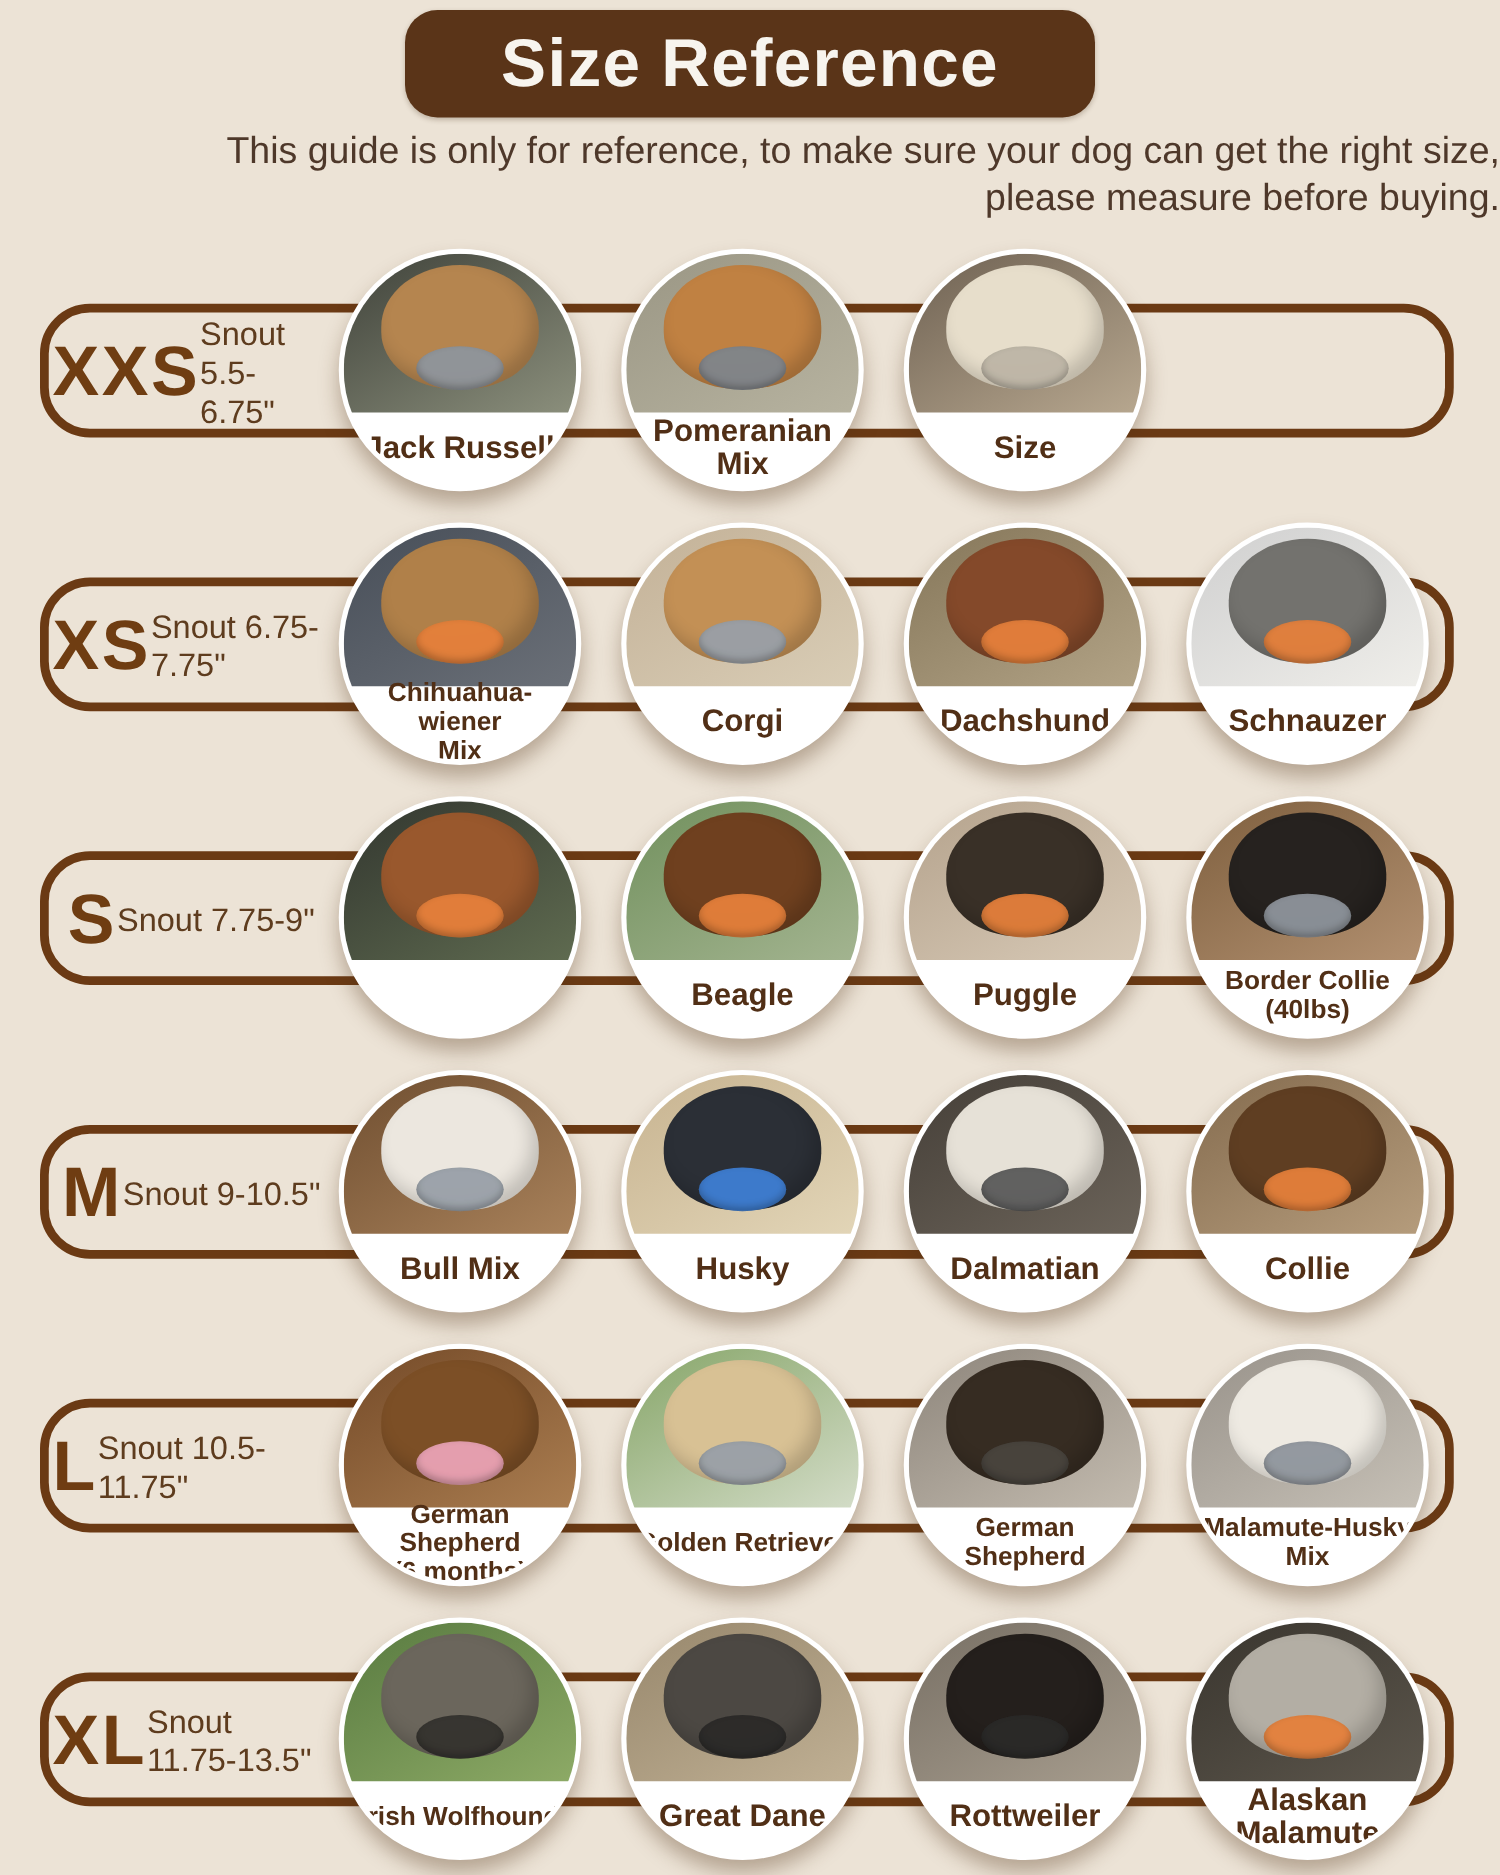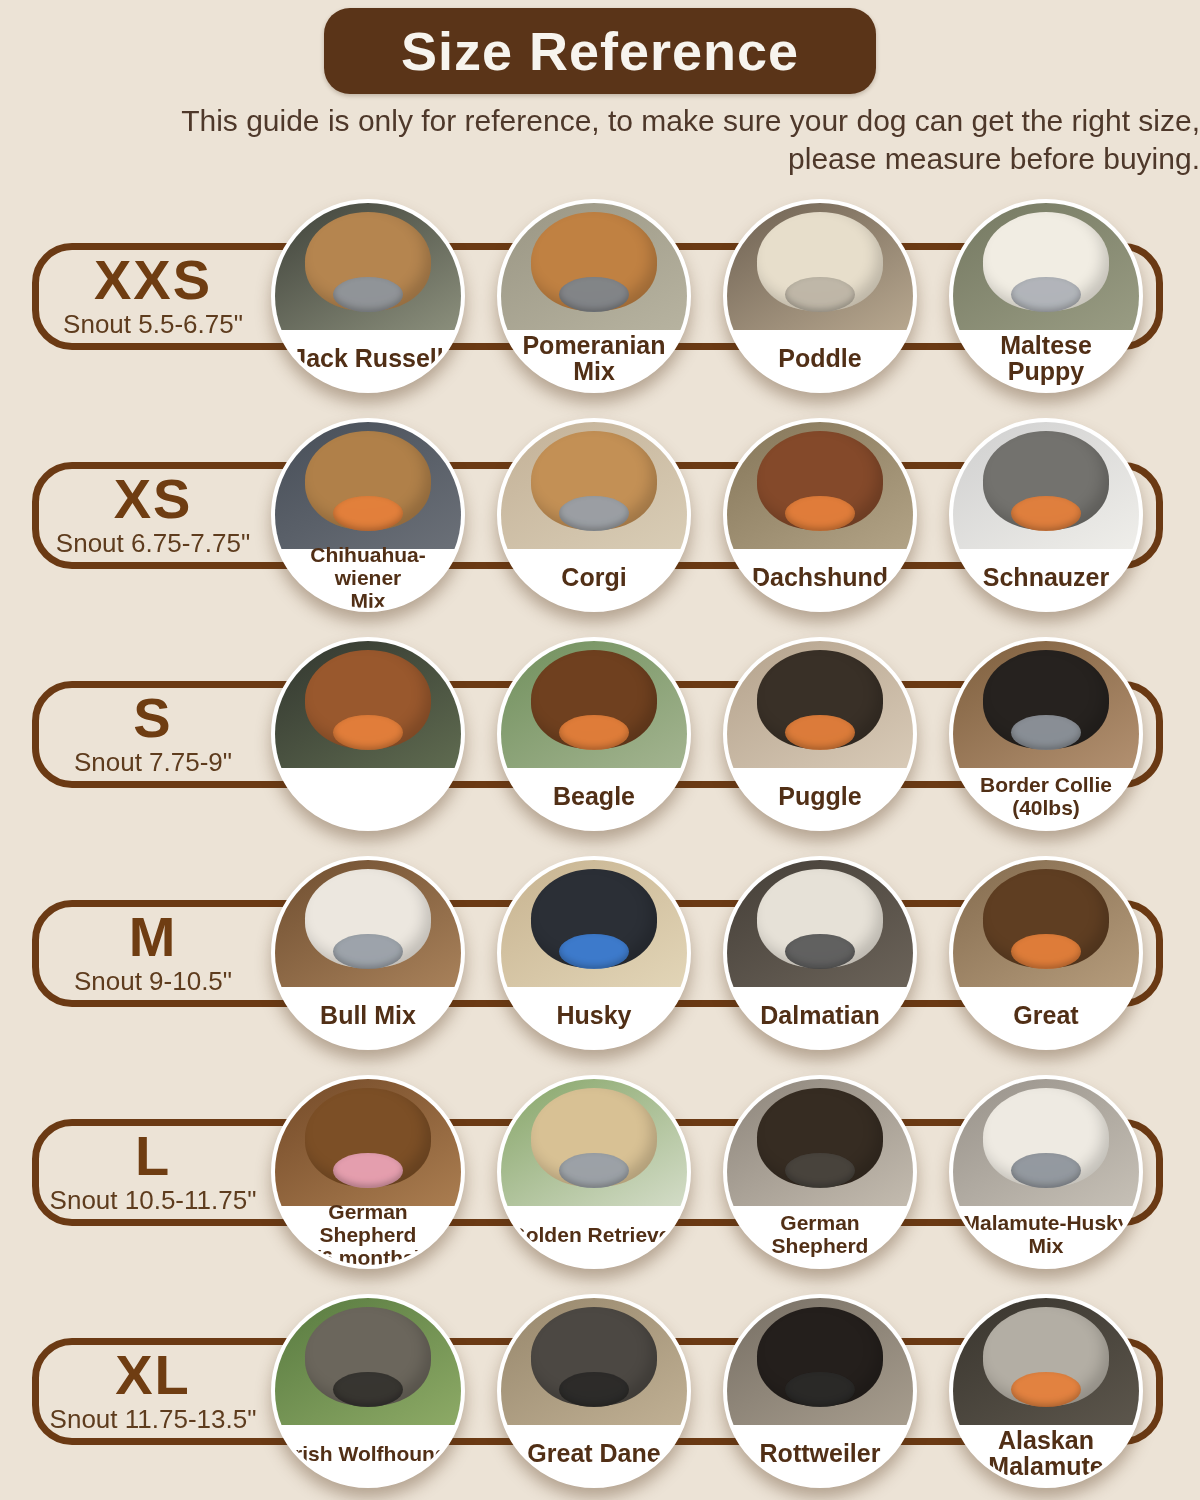--- a/index.html
+++ b/index.html
@@ -33,21 +33,21 @@
 
   
   .row { position: absolute; left: 0; width: 1200px; height: 107px; }
   .frame {
     position: absolute; left: 32px; top: 0; width: 1131px; height: 107px;
     border: 7px solid var(--frame-brown, #6b3a14);
     border-radius: 40px;
   }
   .size-block {
     position: absolute; left: 42px; top: 0; width: 222px; height: 107px;
-    display: flex; flex-direction: column; align-items: center; justify-content: center;
+    display: flex; align-items: center; justify-content: center;
   }
   .size-name {
     font-size: 56px; line-height: 52px; font-weight: bold; letter-spacing: 2px;
     color: var(--size-text, #6f3d12);
   }
   .snout {
     margin-top: 3px; font-size: 26px;
     color: var(--snout-text, #5e3c1e);
   }
 
@@ -111,31 +111,23 @@
     </div>
     <figcaption class="breed">Pomeranian
 Mix</figcaption>
   </figure>
 
   <figure class="dog" style="left: 723px;">
     <div class="photo" style="background: linear-gradient(150deg, rgb(110, 97, 82), rgb(183, 167, 143));">
       <div class="blob" style="background: rgb(231, 222, 203);"></div>
       <div class="muzzle" style="background: rgb(189, 181, 166);"></div>
     </div>
-    <figcaption class="breed">Poddle</figcaption>
-  </figure>
-
-  <figure class="dog" style="left: 949px;">
-    <div class="photo" style="background: linear-gradient(150deg, rgb(117, 121, 98), rgb(153, 156, 131));">
-      <div class="blob" style="background: rgb(241, 237, 227);"></div>
-      <div class="muzzle" style="background: rgb(174, 178, 184);"></div>
-    </div>
-    <figcaption class="breed">Maltese
-Puppy</figcaption>
-  </figure>
+    <figcaption class="breed">Size</figcaption>
+  </figure>
+
 </section>
 
   <section class="row" style="top: 462px;">
     <div class="frame"></div>
     <div class="size-block">
       <div class="size-name">XS</div>
       <div class="snout">Snout 6.75-7.75"</div>
     </div>
 
   <figure class="dog" style="left: 271px;">
@@ -241,21 +233,21 @@
       <div class="muzzle" style="background: rgb(63, 127, 212);"></div>
     </div>
     <figcaption class="breed">Husky</figcaption>
   </figure>
 
   <figure class="dog" style="left: 949px;">
     <div class="photo" style="background: linear-gradient(150deg, rgb(132, 107, 78), rgb(181, 156, 124));">
       <div class="blob" style="background: rgb(95, 62, 34);"></div>
       <div class="muzzle" style="background: rgb(229, 128, 59);"></div>
     </div>
-    <figcaption class="breed">Great</figcaption>
+    <figcaption class="breed">Collie</figcaption>
   </figure>
 </section>
 
   <section class="row" style="top: 1119px;">
     <div class="frame"></div>
     <div class="size-block">
       <div class="size-name">L</div>
       <div class="snout">Snout 10.5-11.75"</div>
     </div>
 

